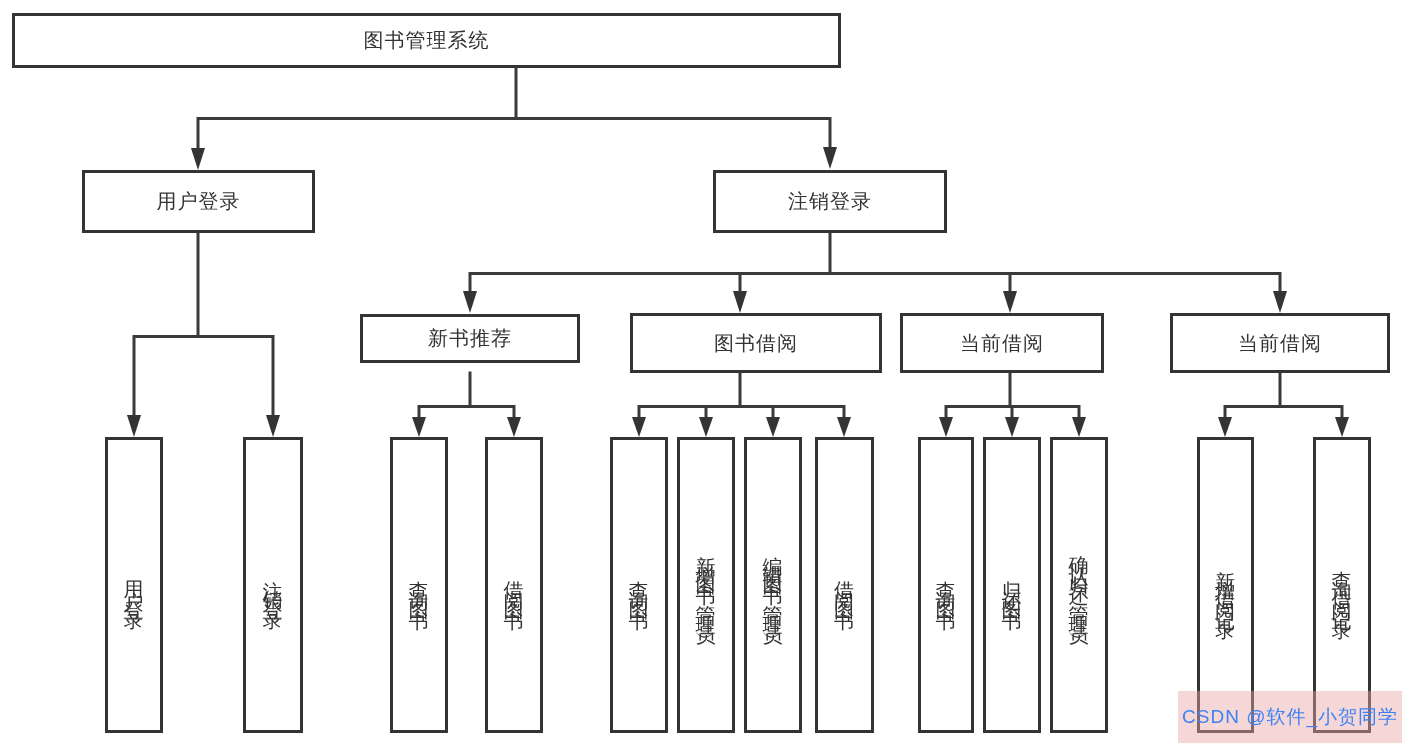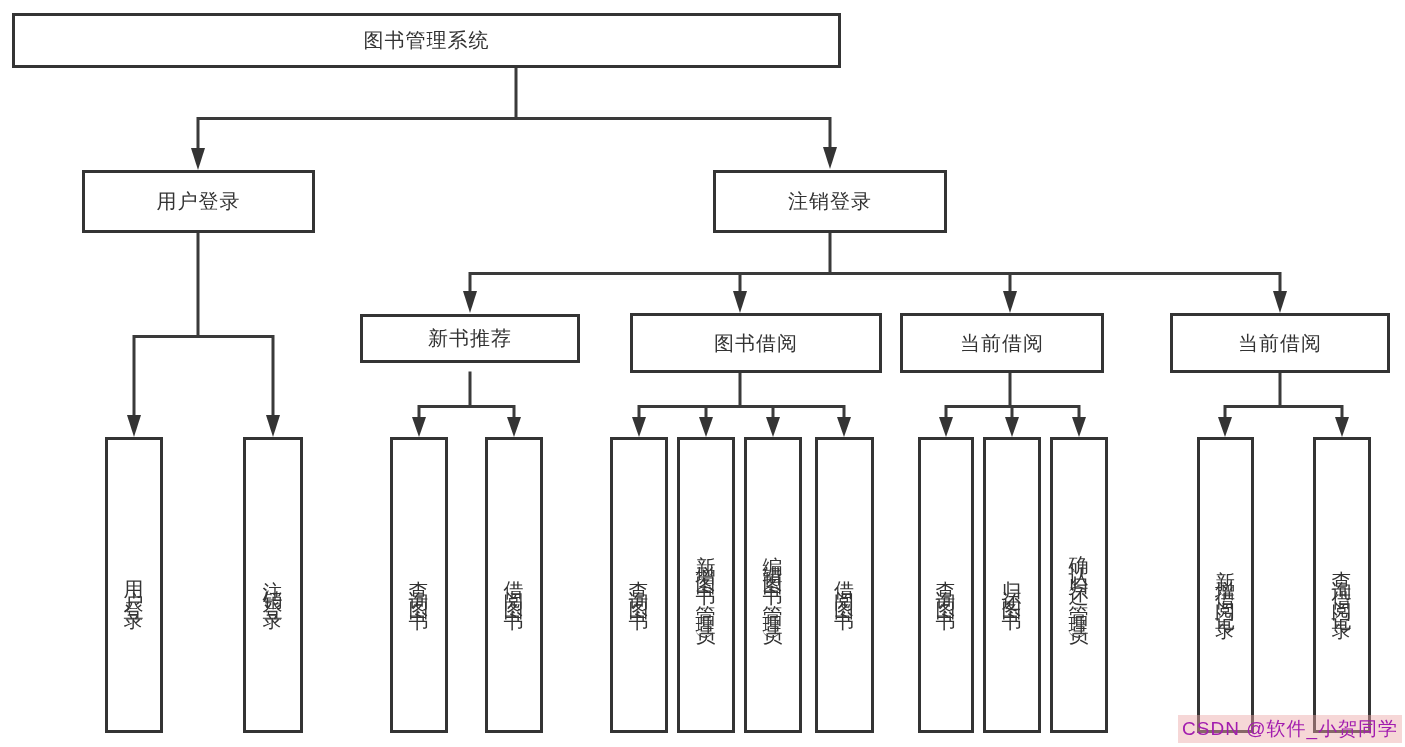--- a/index.html
+++ b/index.html
@@ -32,23 +32,23 @@
     font-size:20px;
     line-height:1;
     letter-spacing:10px;
     color:#333333;
   }
   .watermark{
     position:absolute;
     right:3px;bottom:4px;
     font-size:19px;
     letter-spacing:1px;
-    color:#a21caf;
+    color:#3b82f6;
     background:rgba(235,166,166,0.45);
-    padding:1px 4px;
+    padding:13px 4px;
     white-space:nowrap;
   }
 </style>
 </head>
 <body>
 
 <div class="canvas">
 
   <svg class="connectors" width="1405" height="747" viewBox="0 0 1405 747">
     <path fill="none" stroke="#3a3a3a" stroke-width="3" stroke-linecap="square" d="

